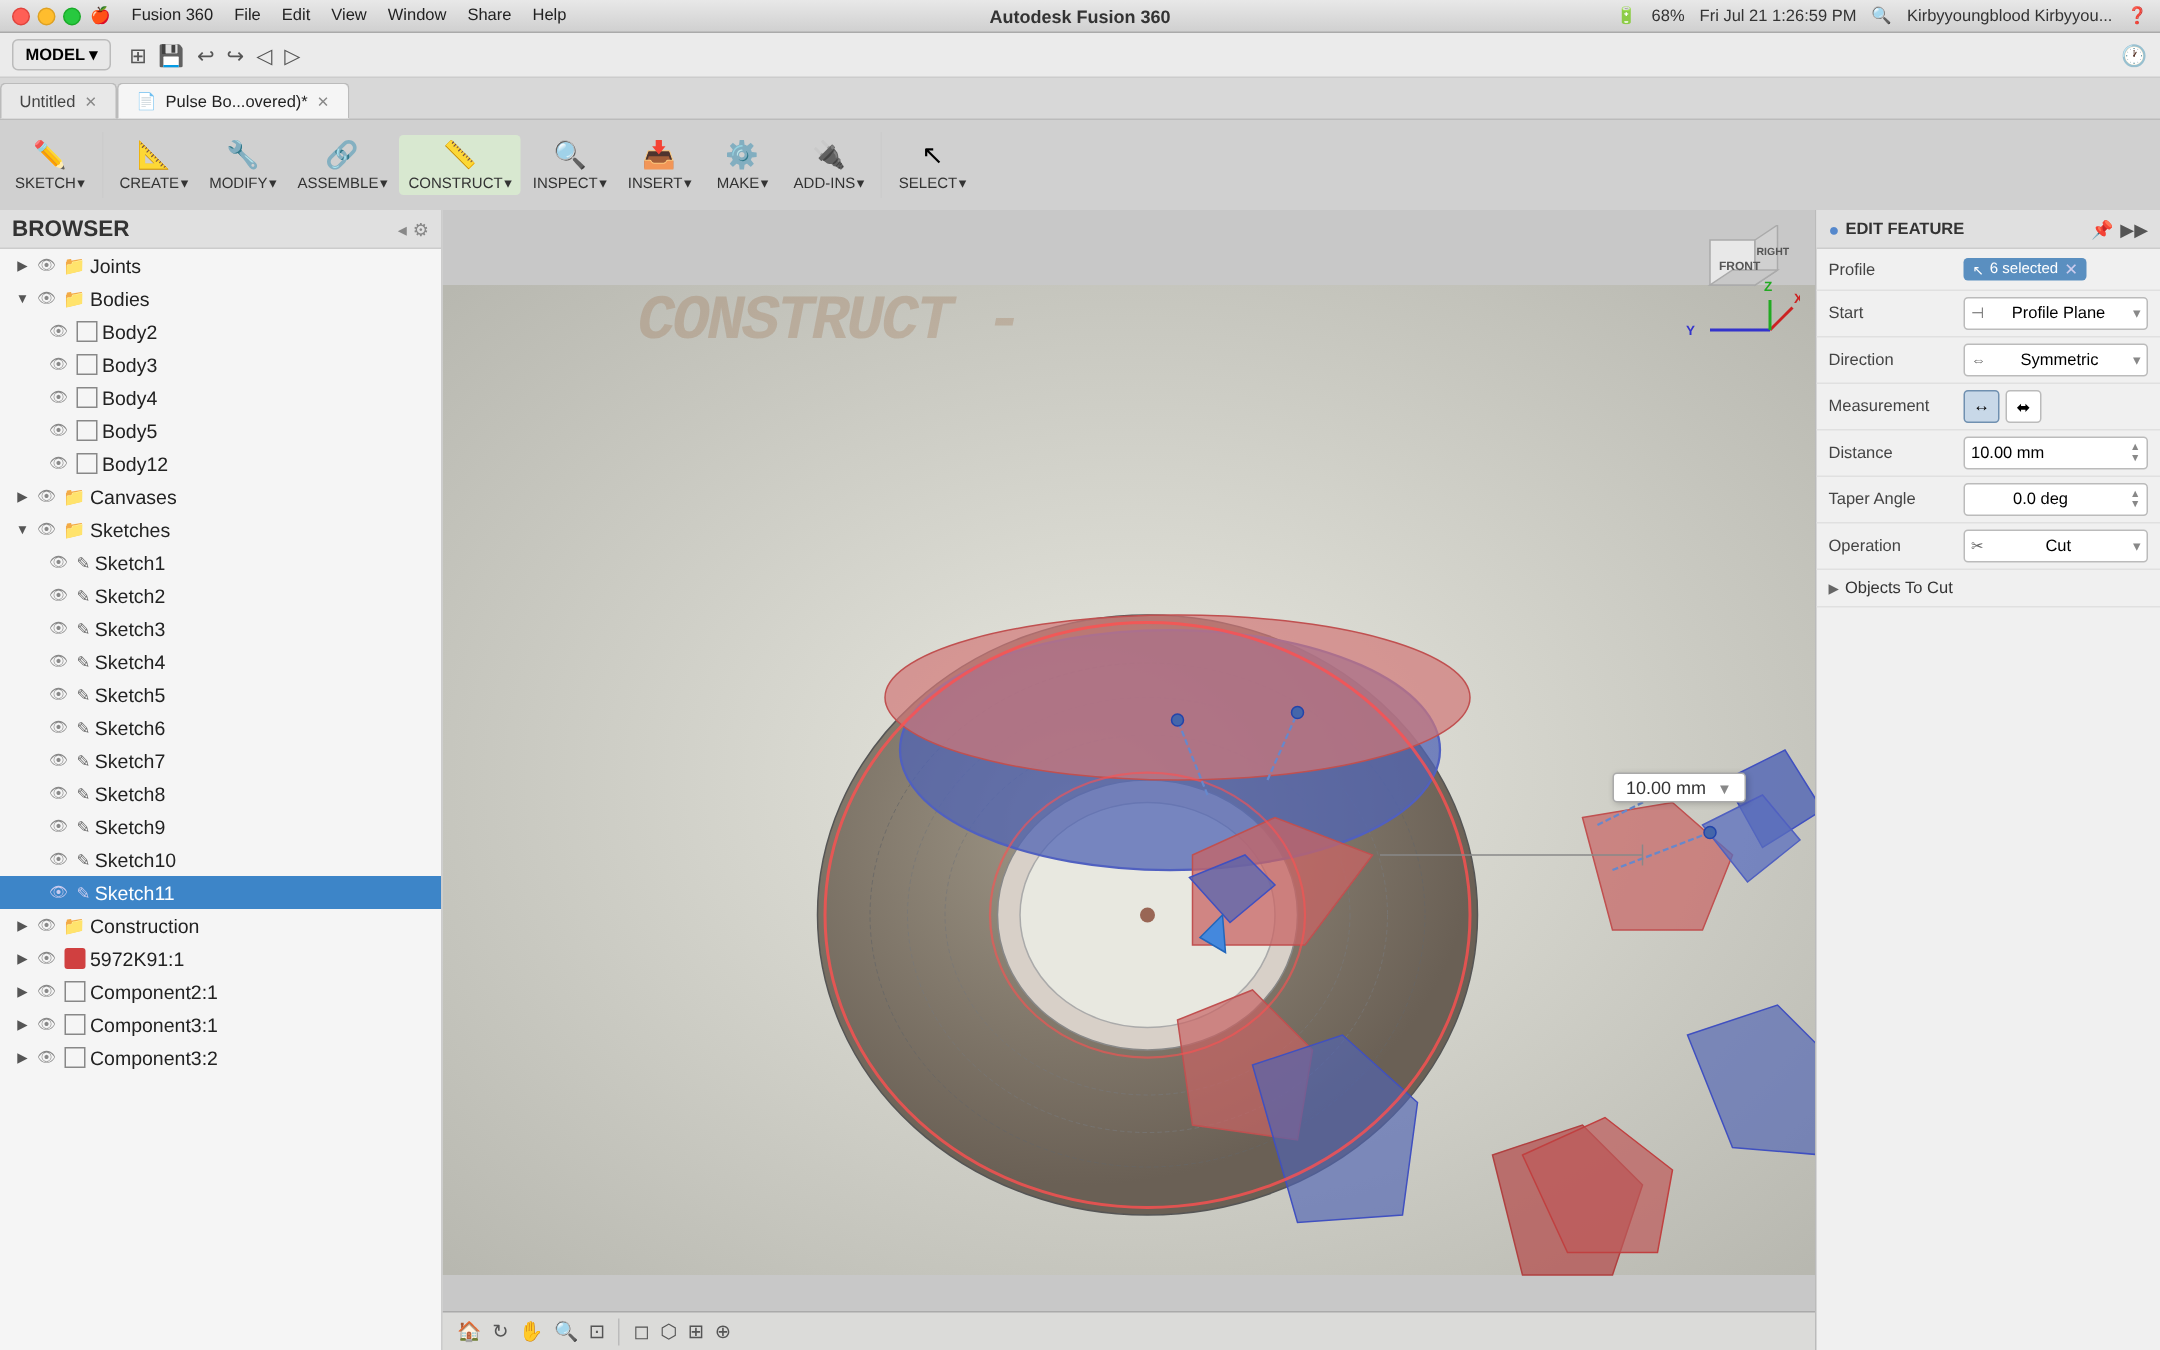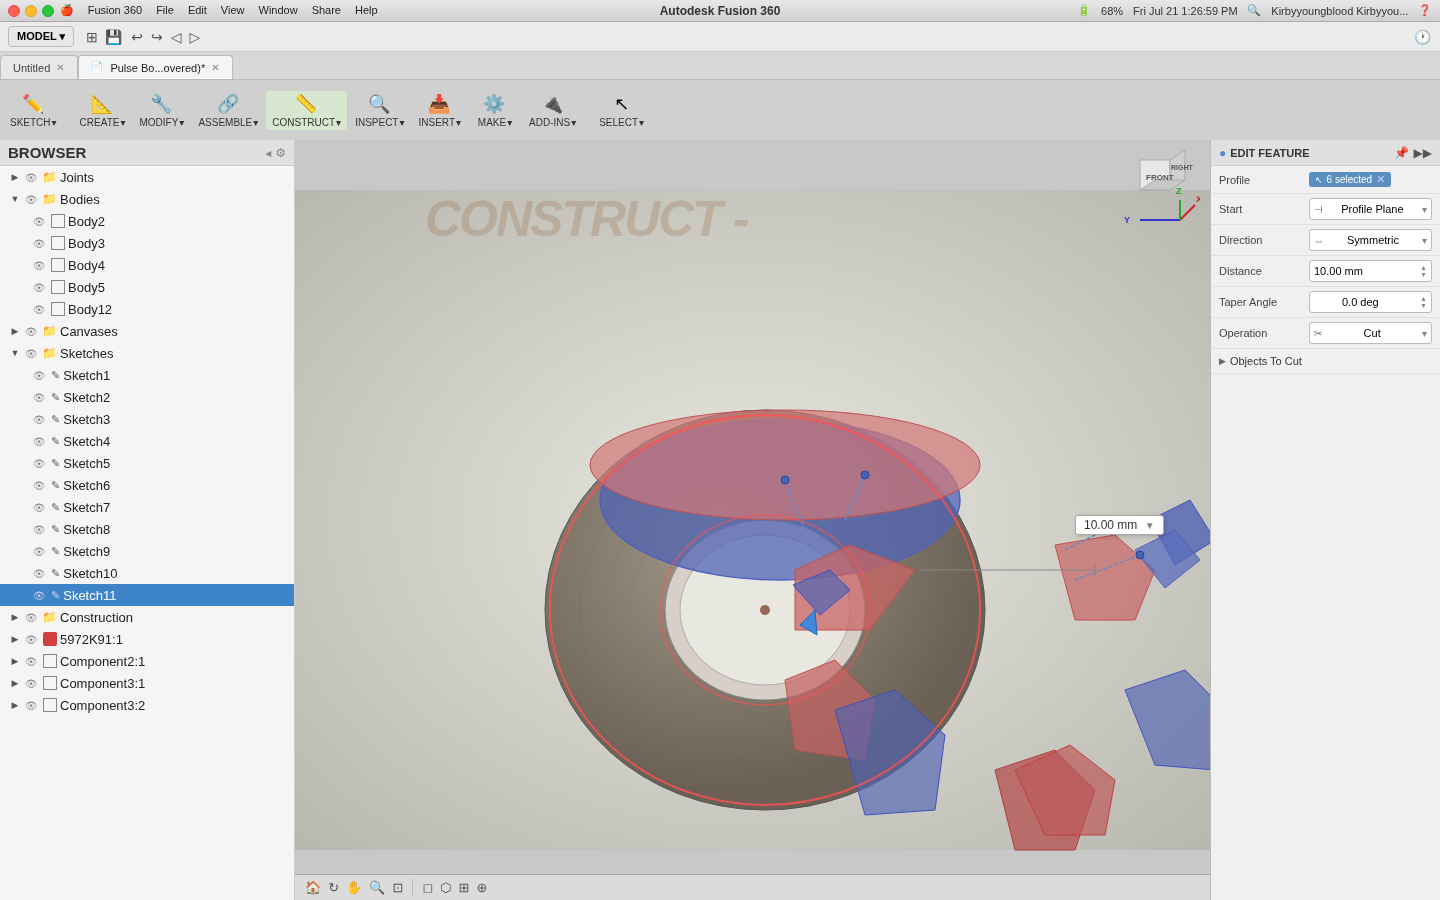--- a/index.html
+++ b/index.html
@@ -472,21 +472,21 @@
       <line x1="780" y1="390" x2="845" y2="365" stroke="#6688cc" stroke-width="1.5" stroke-dasharray="4,2"></line>
       <circle cx="830" cy="330" r="4" fill="#4466aa" stroke="#2244aa" stroke-width="1"></circle>
       <circle cx="845" cy="365" r="4" fill="#4466aa" stroke="#2244aa" stroke-width="1"></circle>
 
       <polygon points="505,435 520,420 522,445" fill="#4488dd" stroke="#2266bb" stroke-width="1"></polygon>
 
       <line x1="625" y1="380" x2="800" y2="380" stroke="#888" stroke-width="1"></line>
       <line x1="800" y1="373" x2="800" y2="387" stroke="#888" stroke-width="1"></line>
     </svg>
 
-    <div class="construct-label" style="font-size:50px;font-weight:900;color:rgba(150,100,60,0.25);position:absolute;top:50px;left:130px;font-style:italic;pointer-events:none;">CONSTRUCT -</div>
+    <div class="construct-label" style="font-size:42px;font-weight:900;color:rgba(150,100,60,0.25);position:absolute;top:50px;left:130px;font-style:italic;pointer-events:none;font-family:Liberation Mono, monospace;">CONSTRUCT -</div>
 
     <div class="tooltip-box" style="position:absolute;top:375px;left:780px;">
       <span>10.00 mm</span>
       <span style="margin-left:4px;color:#888;font-size:10px;cursor:pointer;">▼</span>
     </div>
 
     <div class="viewcube">
       <svg width="80" height="80" viewBox="0 0 80 80" xmlns="http://www.w3.org/2000/svg">
 
         <line x1="60" y1="70" x2="20" y2="70" stroke="#3333cc" stroke-width="2"></line>
@@ -558,20 +558,27 @@
       <span class="panel-row-label">Direction</span>
       <div class="panel-row-value">
         <div class="dropdown-field">
           <span style="font-size:10px;color:#666;">⇔</span>
           <span>Symmetric</span>
           <span class="dropdown-arrow">▾</span>
         </div>
       </div>
     </div>
 
+    <div class="panel-row">
+      <span class="panel-row-label">Measurement</span>
+      <div class="panel-row-value meas-icons">
+        <div class="meas-icon-btn active">↔</div>
+        <div class="meas-icon-btn">⬌</div>
+      </div>
+    </div>
 
     <div class="panel-row">
       <span class="panel-row-label">Distance</span>
       <div class="panel-row-value">
         <div class="input-field" style="flex:1;cursor:text;">
           <span>10.00 mm</span>
           <div class="input-field-up-down">
             <span>▲</span>
             <span>▼</span>
           </div>

